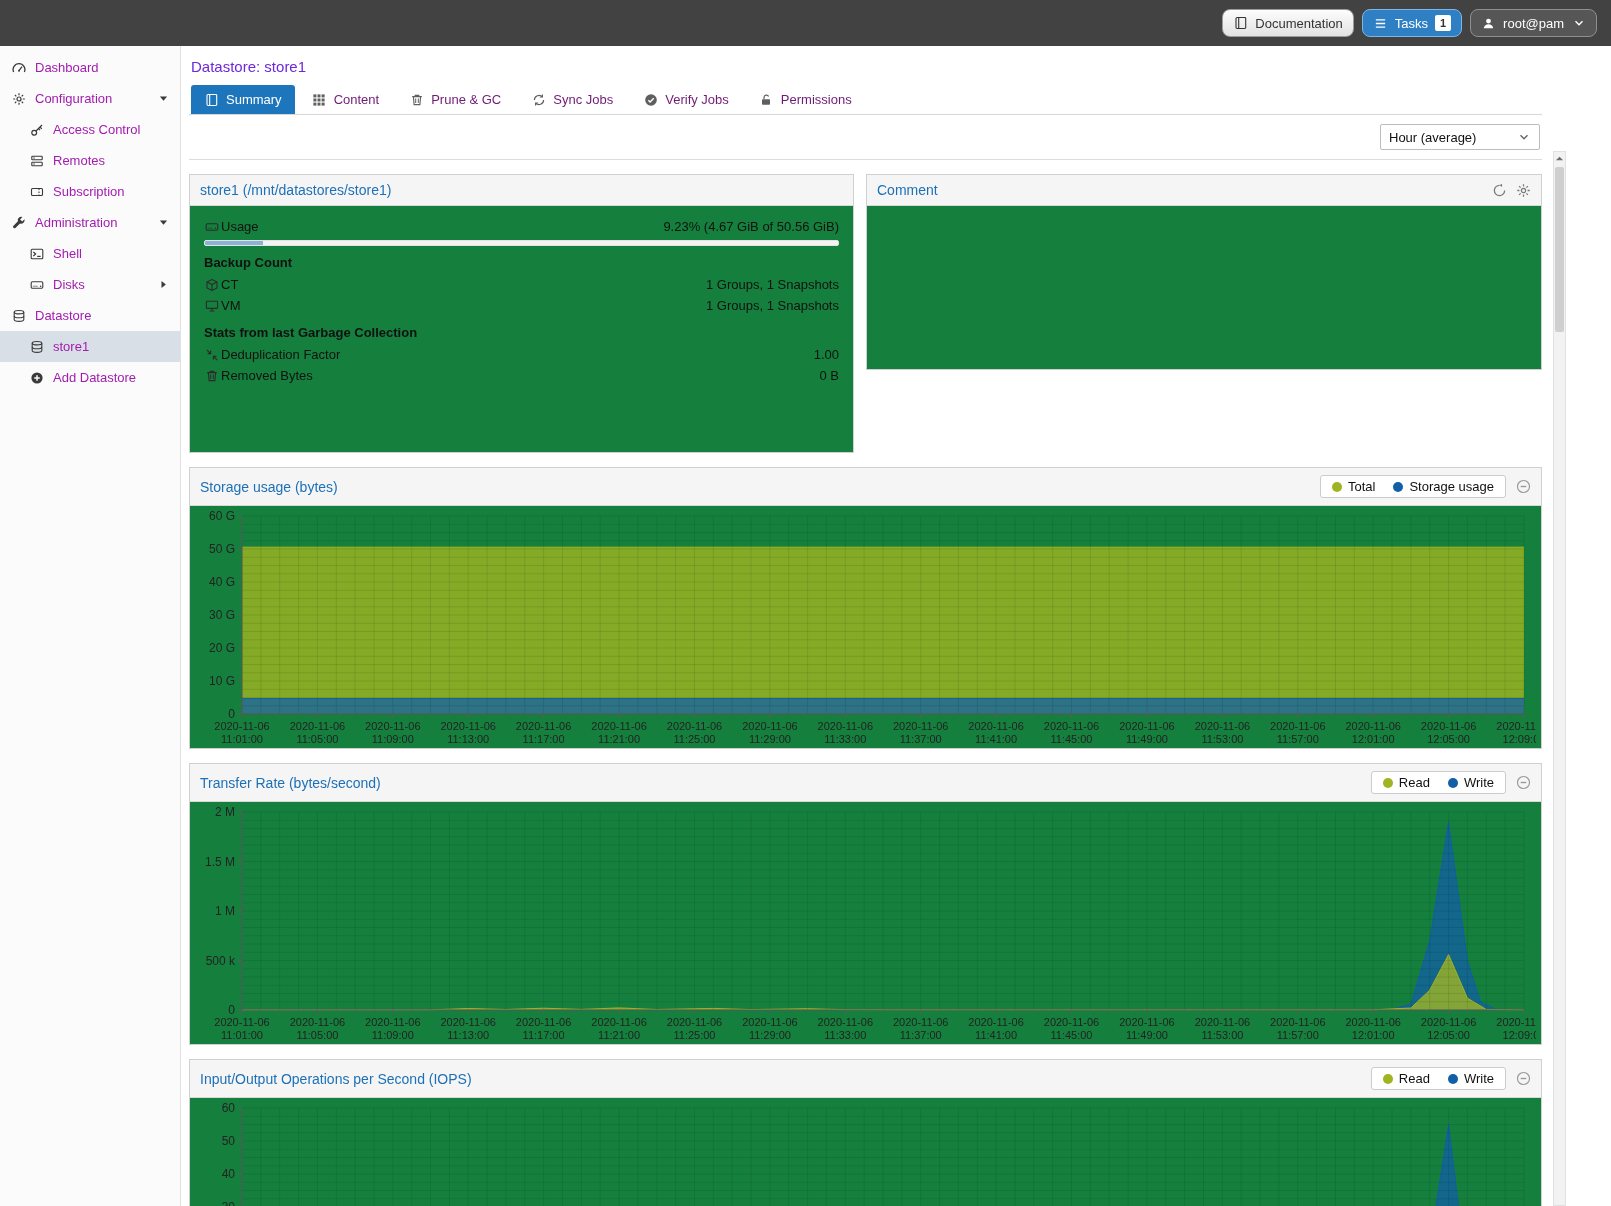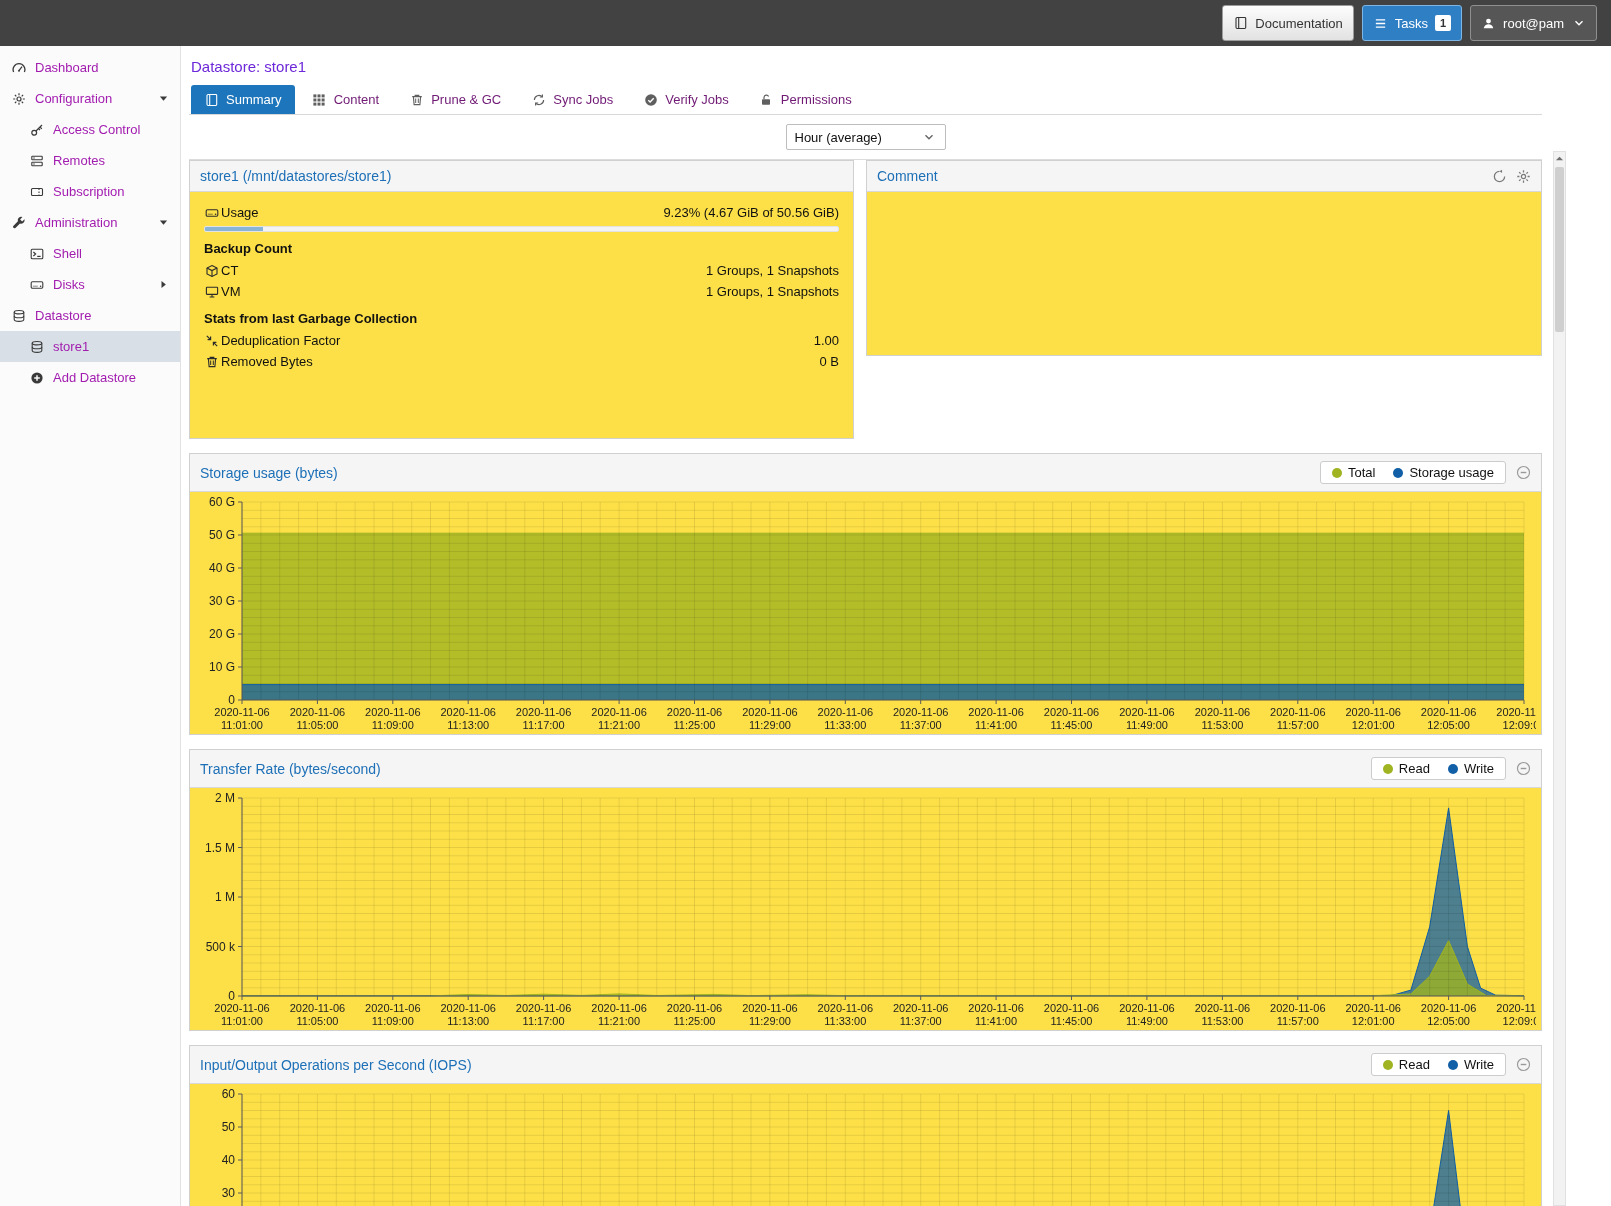--- a/index.html
+++ b/index.html
@@ -9,21 +9,21 @@
   svg{display:block}
   svg text{font-family:"Liberation Sans",sans-serif}
 
   
   .topbar{display:flex;align-items:center;height:46px;background:#424242;padding:0 14px;gap:10px}
   .brand{display:flex;align-items:center;gap:8px;color:#fff}
   .bname{font-weight:bold;font-size:18px;letter-spacing:.5px}
   .bver{font-size:13px;margin-left:2px}
   .beta{color:#5aaaf5;font-size:12px;text-decoration:underline;cursor:pointer;margin-left:4px}
   .top-actions{margin-left:auto;display:flex;gap:8px;align-items:center}
-  .tbtn{display:flex;align-items:center;gap:7px;font-size:13px;border-radius:3px;padding:5px 10px;border:1px solid;cursor:pointer;height:36px}
+  .tbtn{display:flex;align-items:center;gap:7px;font-size:13px;border-radius:8px;padding:5px 10px;border:1px solid;cursor:pointer;height:28px}
   .tbtn.doc{background:linear-gradient(#fdfdfd,#e2e2e2);border-color:#9c9c9c;color:#333}
   .tbtn.tasks{background:#2f7fc5;border-color:#7db6e4;color:#fff}
   .badge{background:#fff;color:#333;border-radius:2px;padding:0 5px;font-size:11px;line-height:16px;font-weight:bold}
   .tbtn.user{background:#565656;border-color:#8f8f8f;color:#ffffff}
 
   
   .layout{display:flex;height:1160px}
   .sidebar{width:181px;background:#fbfbfb;border-right:1px solid #e2e2e2;padding-top:6px;flex-shrink:0}
   .sb-item{display:flex;align-items:center;height:31px;padding-left:11px;cursor:pointer;color:#a21caf}
   .sb-item .ico{color:#3a3a3a;margin-right:9px}
@@ -32,25 +32,25 @@
   .caret{margin-left:auto;margin-right:12px;color:#8a8a8a}
   .main{flex:1;position:relative;padding:6px 0 0 8px;overflow:hidden}
   .content-inner{width:1353px}
 
   .page-title{color:#6d28d9;font-size:15px;margin:6px 0 10px 2px}
   .tabstrip{display:flex;gap:4px;border-bottom:1px solid #d8d8d8;padding-left:2px}
   .tab{display:flex;align-items:center;gap:7px;padding:7px 13px;font-size:13px;color:#701a75;cursor:pointer;border-radius:3px 3px 0 0}
   .tab .ico{color:#5f5f5f}
   .tab.active{background:#1d76bb;color:#fff}
   .tab.active .ico{color:#fff}
-  .toolbar{display:flex;justify-content:center;padding:9px 2px;border-bottom:1px solid #dcdcdc;}
+  .toolbar{display:flex;justify-content:flex-end;padding:9px 2px;border-bottom:1px solid #dcdcdc;margin-bottom:14px}
   .combo{display:flex;align-items:center;width:160px;border:1px solid #bdbdbd;background:#fff;height:26px;padding:0 8px;font-size:13px;border-radius:2px;cursor:pointer}
   .combo .ico{margin-left:auto;color:#666}
 
-  .panel{border:1px solid #d0d0d0;background:#fde047}
+  .panel{border:1px solid #d0d0d0;background:#15803d}
   .panel-hd{display:flex;align-items:center;background:#f5f5f5;border-bottom:1px solid #d8d8d8;padding:7px 10px;gap:10px;min-height:30px}
   .ptitle{color:#1d70b7;font-size:14px}
   .info-row-panels{display:flex;gap:12px}
   .p-info{width:665px;height:279px}
   .p-comment{flex:1;height:196px}
   .hd-icons{margin-left:auto;display:flex;gap:9px;color:#7a7a7a}
   .panel-bd{padding:10px 14px}
   .inforow{display:flex;align-items:center;padding:3px 0;font-size:13px}
   .inforow .ico{color:#2b2b2b}
   .inforow .lbl{margin-left:2px}

